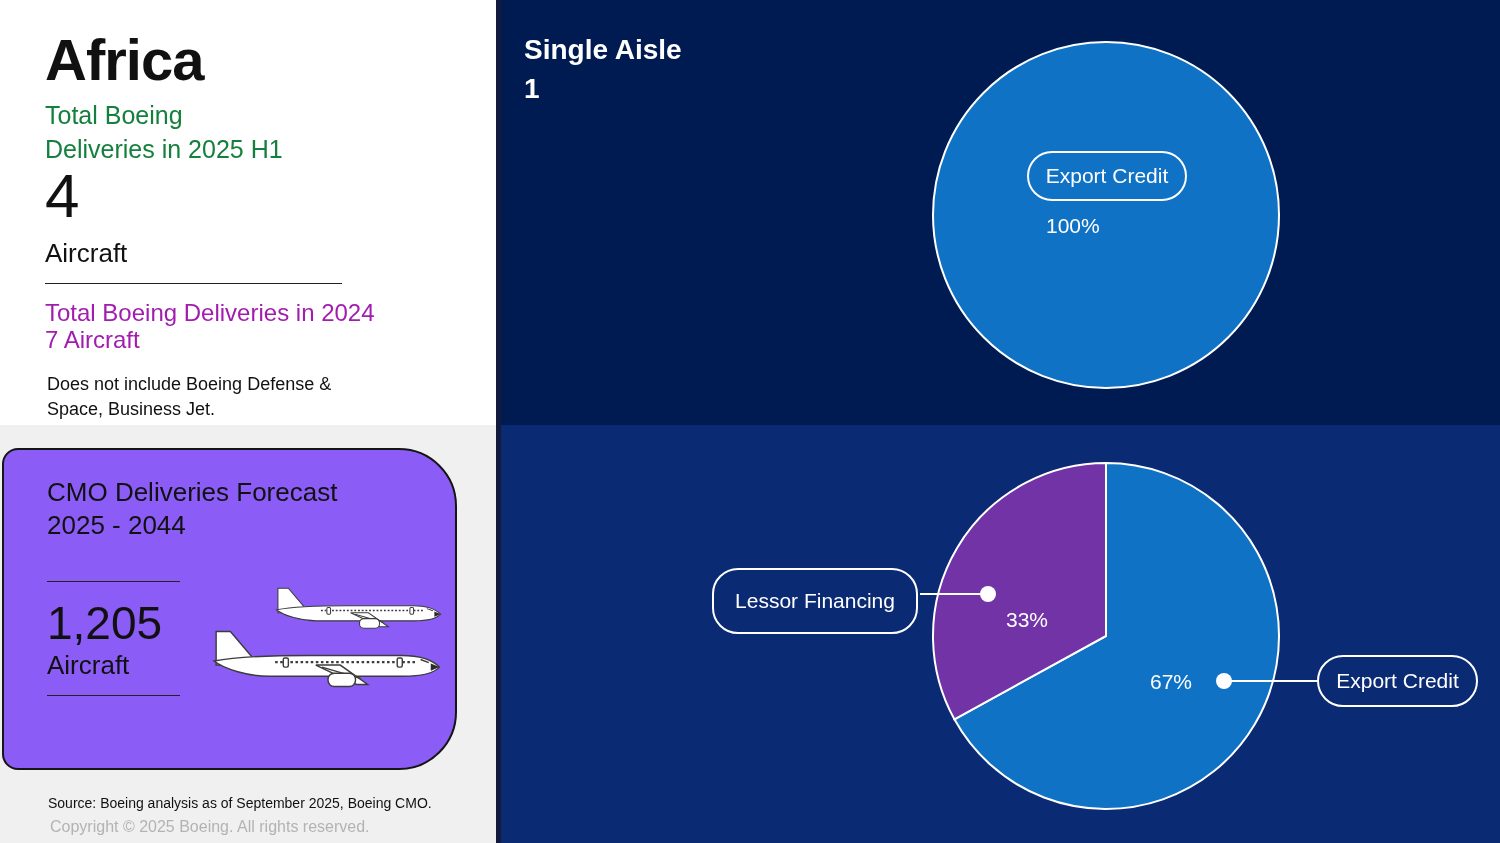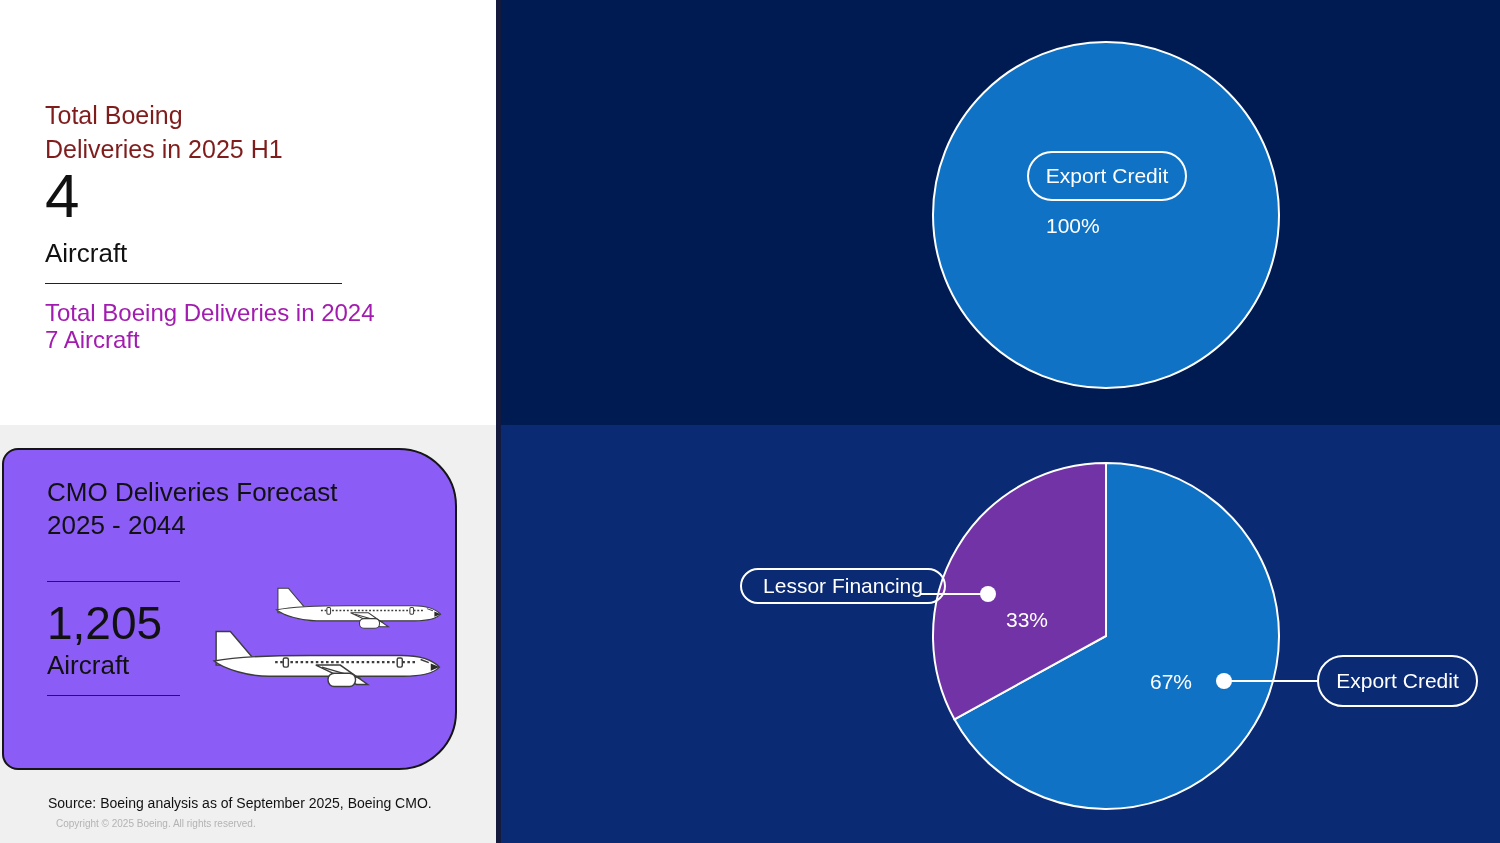--- a/index.html
+++ b/index.html
@@ -10,53 +10,53 @@
 
   
   .panel-left-top{left:0;top:0;width:500px;height:425px;background:#ffffff;}
   .panel-left-bottom{left:0;top:425px;width:500px;height:418px;background:#f0f0f0;}
   .panel-right-top{left:500px;top:0;width:1000px;height:425px;background:#001b52;}
   .panel-right-bottom{left:500px;top:425px;width:1000px;height:418px;background:#0a2a73;}
   .edge-strip{left:496px;top:0;width:5px;height:843px;background:#141a3e;}
 
   
   .region-title{left:45px;top:26px;font-size:58px;font-weight:bold;color:#111;letter-spacing:-1px;}
-  .h1-label{left:45px;top:98px;font-size:25px;color:#7f1d1d;line-height:34px;}
+  .h1-label{left:45px;top:98px;font-size:25px;color:#15803d;line-height:34px;}
   .h1-count{left:45px;top:160px;font-size:62px;color:#111;}
   .h1-unit{left:45px;top:238px;font-size:26px;color:#111;}
   .divider{left:45px;top:283px;width:297px;height:0;border-top:1.5px solid #222;}
   .prev-year{left:45px;top:299px;font-size:24px;color:#a21caf;line-height:27px;}
   .note{left:47px;top:372px;font-size:18px;color:#111;line-height:25px;}
 
   
   .forecast-card{left:2px;top:448px;width:451px;height:318px;background:#8b5cf6;
     border:2.5px solid #151515;border-radius:16px 58px 58px 16px;}
   .card-title{left:43px;top:26px;font-size:26px;color:#111;line-height:33px;}
   .card-line-top{left:43px;top:131px;width:133px;height:0;border-top:1.5px solid #222;}
   .card-count{left:43px;top:146px;font-size:46px;color:#111;}
   .card-unit{left:43px;top:200px;font-size:26px;color:#111;}
   .card-line-bottom{left:43px;top:245px;width:133px;height:0;border-top:1.5px solid #222;}
   .planes{left:200px;top:135px;width:240px;height:115px;}
 
   .source-line{left:48px;top:795px;font-size:14px;color:#111;}
-  .copyright-line{left:56px;top:818px;font-size:10px;color:#b3b3b3;}
+  .copyright-line{left:50px;top:818px;font-size:16px;color:#b3b3b3;}
 
   
   .chart-heading{font-size:28px;font-weight:bold;color:#ffffff;line-height:39px;}
   .heading-sa{left:524px;top:30px;}
   .heading-wb{left:523px;top:445px;}
 
   .pie-svg{width:360px;height:360px;}
   .pie-sa{left:926px;top:35px;}
   .pie-wb{left:926px;top:456px;}
 
   .pill{border:2px solid #ffffff;border-radius:26px;color:#ffffff;font-size:21px;
     display:flex;align-items:center;justify-content:center;background:transparent;box-sizing:border-box;}
   .pill-sa-export{left:1027px;top:151px;width:160px;height:50px;}
-  .pill-wb-lessor{left:740px;top:568px;width:206px;height:36px;text-align:right;}
+  .pill-wb-lessor{left:712px;top:568px;width:206px;height:66px;text-align:right;}
   .pill-wb-export{left:1317px;top:655px;width:161px;height:52px;}
 
   .pct-label{color:#ffffff;font-size:21px;}
   .pct-sa{left:1046px;top:214px;width:120px;text-align:left;}
   .pct-wb-lessor{left:1006px;top:608px;}
   .pct-wb-export{left:1140px;top:670px;width:62px;text-align:center;}
 
   .dot{width:16px;height:16px;border-radius:50%;background:#ffffff;}
   .dot-lessor{left:980px;top:586px;}
   .dot-export{left:1216px;top:673px;}
@@ -71,27 +71,30 @@
 <body>
 
 <div id="stage">
 
   <div class="abs panel-left-top"></div>
   <div class="abs panel-left-bottom"></div>
   <div class="abs panel-right-top"></div>
   <div class="abs panel-right-bottom"></div>
   <div class="abs edge-strip"></div>
 
+  <div class="abs region-title">Africa</div>
   <div class="abs h1-label preline">Total Boeing
 Deliveries in 2025 H1</div>
   <div class="abs h1-count">4</div>
   <div class="abs h1-unit">Aircraft</div>
   <div class="abs divider"></div>
   <div class="abs prev-year preline">Total Boeing Deliveries in 2024
 7 Aircraft</div>
+  <div class="abs note preline">Does not include Boeing Defense &amp;
+Space, Business Jet.</div>
 
   <div class="abs forecast-card">
     <div class="abs card-title preline">CMO Deliveries Forecast
 2025 - 2044</div>
     <div class="abs card-line-top"></div>
     <div class="abs card-count">1,205</div>
     <div class="abs card-unit">Aircraft</div>
     <div class="abs card-line-bottom"></div>
 
     <svg class="abs planes" viewBox="0 0 240 115">
@@ -119,20 +122,24 @@
         </symbol>
       </defs>
       <use href="#plane" x="68" y="0" width="172" height="48"></use>
       <use href="#plane" x="4" y="42" width="236" height="66"></use>
     </svg>
   </div>
 
   <div class="abs source-line">Source: Boeing analysis as of September 2025, Boeing CMO.</div>
   <div class="abs copyright-line">Copyright © 2025 Boeing. All rights reserved.</div>
 
+  <div class="abs chart-heading heading-sa">
+    <div>Single Aisle</div>
+    <div>1</div>
+  </div>
   <svg class="abs pie-svg pie-sa" viewBox="0 0 360 360">
       <circle cx="180" cy="180" r="173" fill="#0f72c5" stroke="#ffffff" stroke-width="2"></circle>
     </svg>
   <div class="abs pill pill-sa-export">
     <span>Export Credit</span>
   </div>
   <div class="abs pct-label pct-sa">100%</div>
 
   <svg class="abs pie-svg pie-wb" viewBox="0 0 360 360">
       <path d="M 180 180 L 180.00 7.00 A 173 173 0 1 1 28.40 263.34 Z" fill="#0f72c5" stroke="#ffffff" stroke-width="2"></path>

